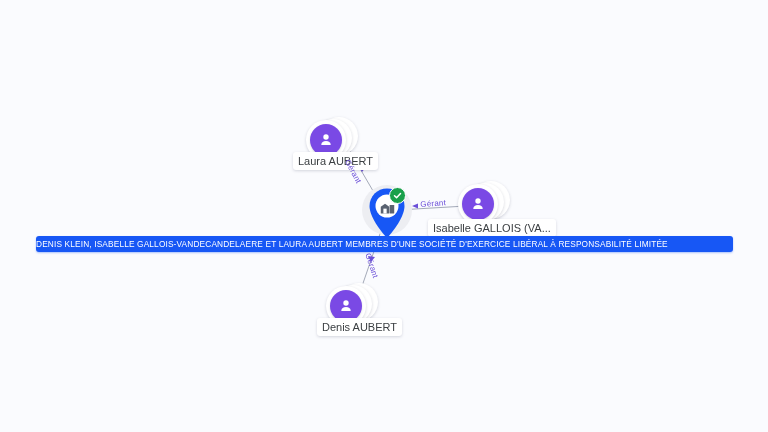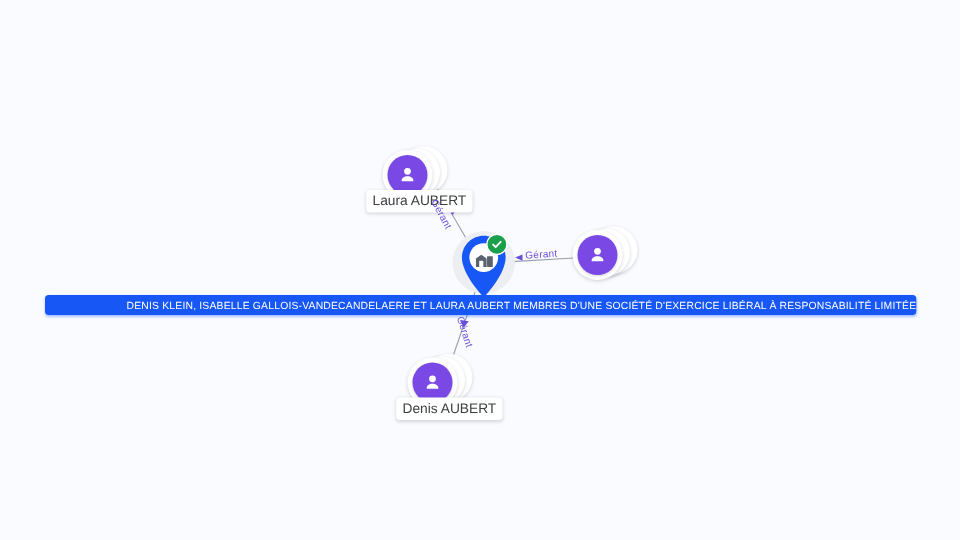--- a/index.html
+++ b/index.html
@@ -141,21 +141,21 @@
     position: absolute;
     left: 36px;
     top: 236px;
     width: 697px;
     height: 16px;
     background: #1757f5;
     border-radius: 3px;
     color: #ffffff;
     font-size: 8.3px;
     line-height: 16px;
-    text-align: right;
+    text-align: left;
     letter-spacing: 0.15px;
     overflow: hidden;
     box-shadow: 0 1px 2px rgba(23,87,245,0.35);
   }
 </style>
 </head>
 <body>
 
 <div id="graph-canvas">
 
@@ -189,20 +189,21 @@
     <div class="stack-card c3"></div>
     <div class="stack-card c2"></div>
     <div class="stack-card c1"></div>
     <div class="avatar-circle">
       <svg width="18" height="18" viewBox="0 0 24 24" fill="#ffffff">
         <circle cx="12" cy="8" r="3.6"></circle>
         <path d="M12 13.2c-3.6 0-6.2 2.1-6.2 4.3v1.1h12.4v-1.1c0-2.2-2.6-4.3-6.2-4.3z"></path>
       </svg>
     </div>
   </div>
+  <div class="node-label" style="left:428px; top:219px;">Isabelle GALLOIS (VA...</div>
 
   <div class="person-node" style="left:320px; top:280px;">
     <div class="stack-card c3"></div>
     <div class="stack-card c2"></div>
     <div class="stack-card c1"></div>
     <div class="avatar-circle">
       <svg width="18" height="18" viewBox="0 0 24 24" fill="#ffffff">
         <circle cx="12" cy="8" r="3.6"></circle>
         <path d="M12 13.2c-3.6 0-6.2 2.1-6.2 4.3v1.1h12.4v-1.1c0-2.2-2.6-4.3-6.2-4.3z"></path>
       </svg>

